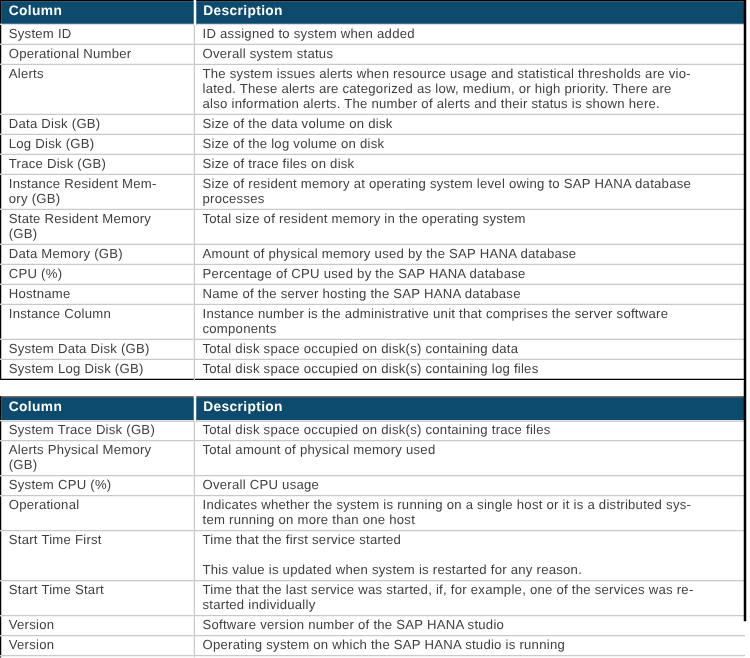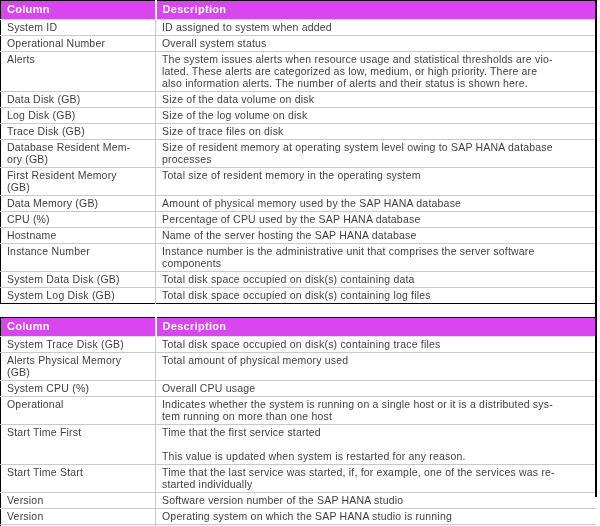--- a/index.html
+++ b/index.html
@@ -9,21 +9,21 @@
   }
   .page { position: relative; width: 600px; height: 526px; background: #ffffff; }
   .clip { width: 596px; overflow: hidden; }
   table.spec {
     border-collapse: collapse; table-layout: fixed;
     width: 658px; border: 1px solid #000000; background: #ffffff;
   }
   col.c1 { width: 155px; }
   col.c2 { width: 503px; }
   th {
-    background: #d946ef; color: #ffffff; text-align: left; font-weight: bold;
+    background: #0c4a6e; color: #ffffff; text-align: left; font-weight: bold;
     font-size: 11px; line-height: 13px; padding: 2px 6px 3px 6px;
     letter-spacing: 0.3px; vertical-align: top;
   }
   th.first { border-right: 2px solid #ffffff; }
   td {
     font-size: 10.5px; line-height: 12px; color: #3f3f3f;
     vertical-align: top; padding: 1px 20px 2px 6px;
     border-top: 1px solid #c9c9c9;
     white-space: pre-line; letter-spacing: 0.2px;
   }
@@ -73,44 +73,44 @@
         </tr>
         <tr>
           <td class="k">Log Disk (GB)</td>
           <td class="v">Size of the log volume on disk</td>
         </tr>
         <tr>
           <td class="k">Trace Disk (GB)</td>
           <td class="v">Size of trace files on disk</td>
         </tr>
         <tr>
-          <td class="k">Database Resident Mem-
+          <td class="k">Instance Resident Mem-
 ory (GB)</td>
           <td class="v">Size of resident memory at operating system level owing to SAP HANA database
 processes</td>
         </tr>
         <tr>
-          <td class="k">First Resident Memory
+          <td class="k">State Resident Memory
 (GB)</td>
           <td class="v">Total size of resident memory in the operating system</td>
         </tr>
         <tr>
           <td class="k">Data Memory (GB)</td>
           <td class="v">Amount of physical memory used by the SAP HANA database</td>
         </tr>
         <tr>
           <td class="k">CPU (%)</td>
           <td class="v">Percentage of CPU used by the SAP HANA database</td>
         </tr>
         <tr>
           <td class="k">Hostname</td>
           <td class="v">Name of the server hosting the SAP HANA database</td>
         </tr>
         <tr>
-          <td class="k">Instance Number</td>
+          <td class="k">Instance Column</td>
           <td class="v">Instance number is the administrative unit that comprises the server software
 components</td>
         </tr>
         <tr>
           <td class="k">System Data Disk (GB)</td>
           <td class="v">Total disk space occupied on disk(s) containing data</td>
         </tr>
         <tr>
           <td class="k">System Log Disk (GB)</td>
           <td class="v">Total disk space occupied on disk(s) containing log files</td>

